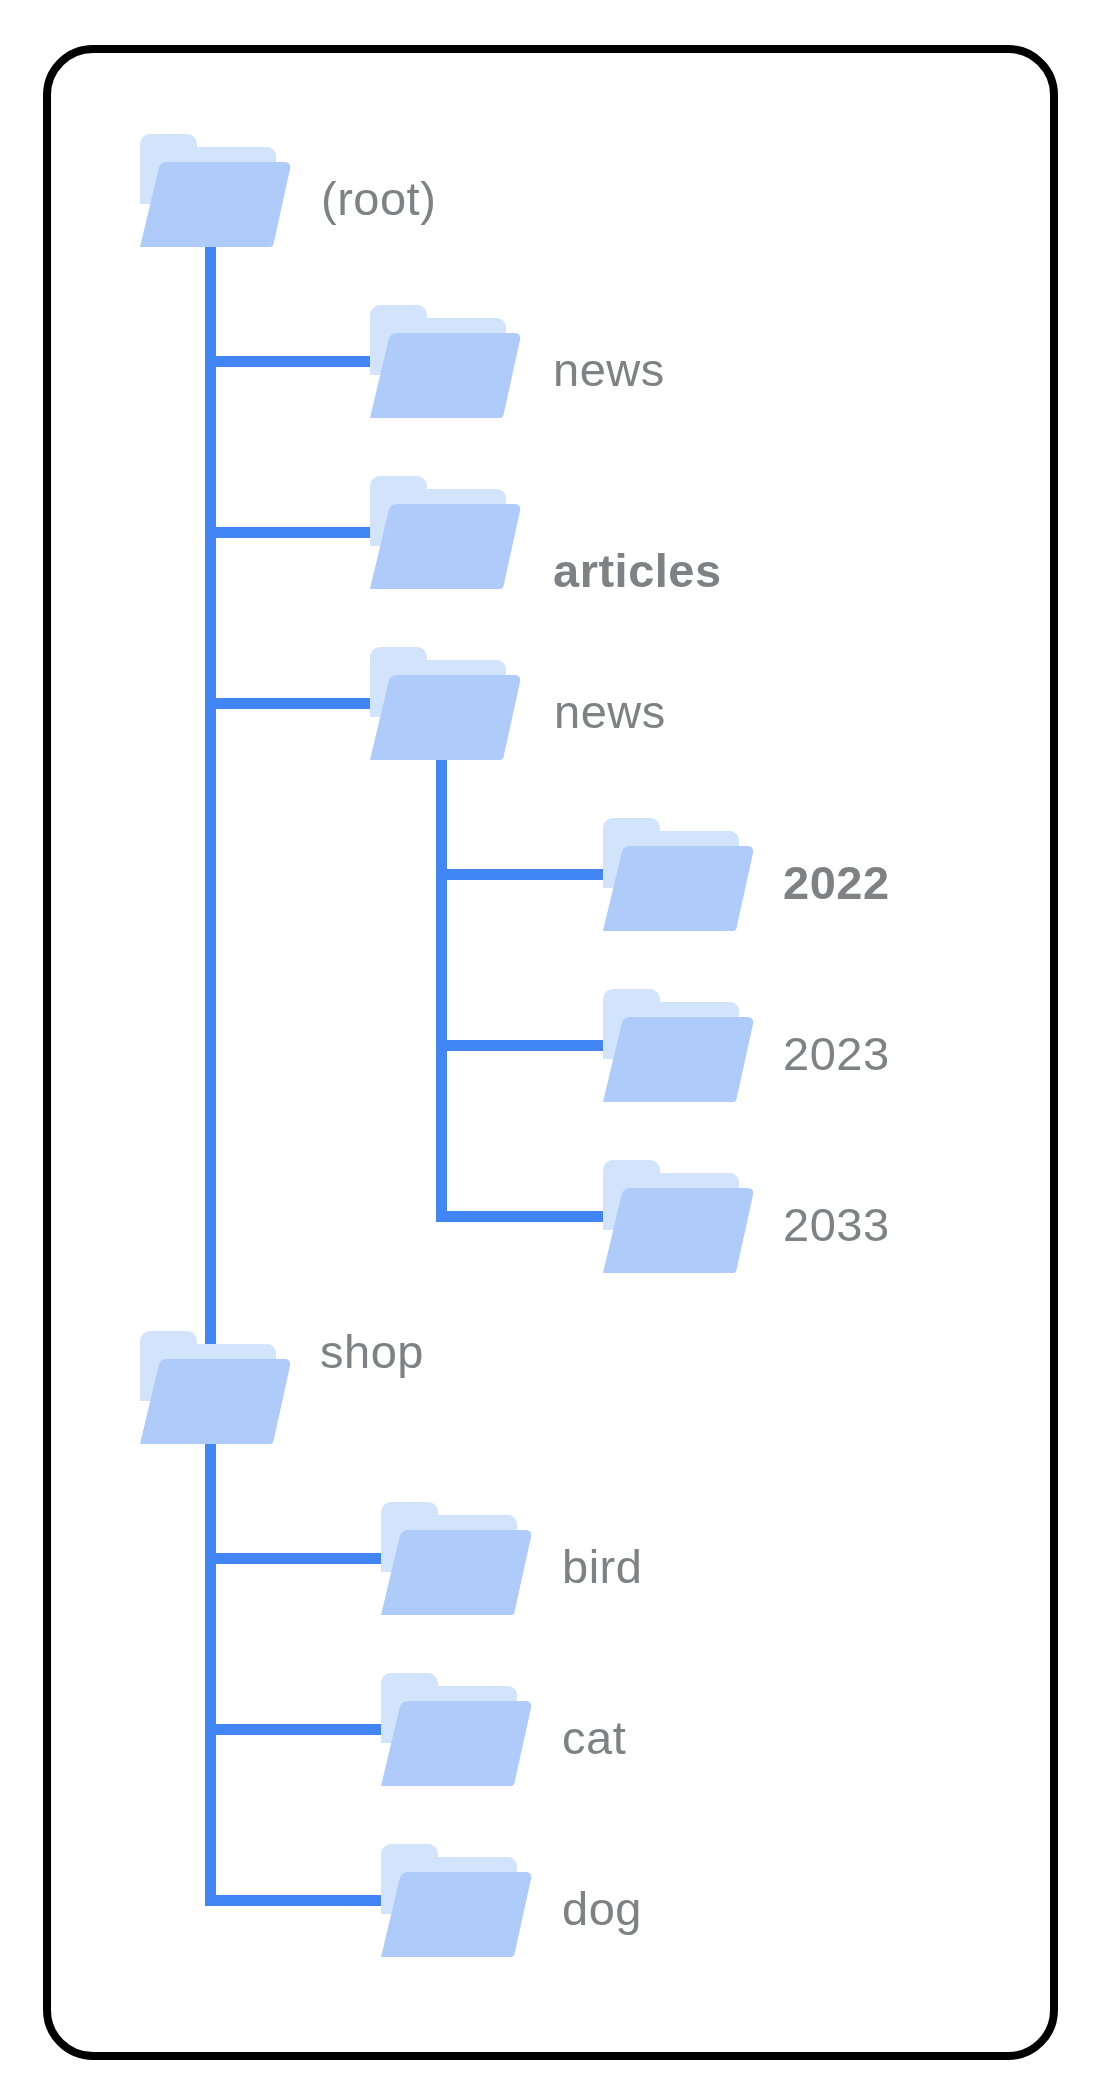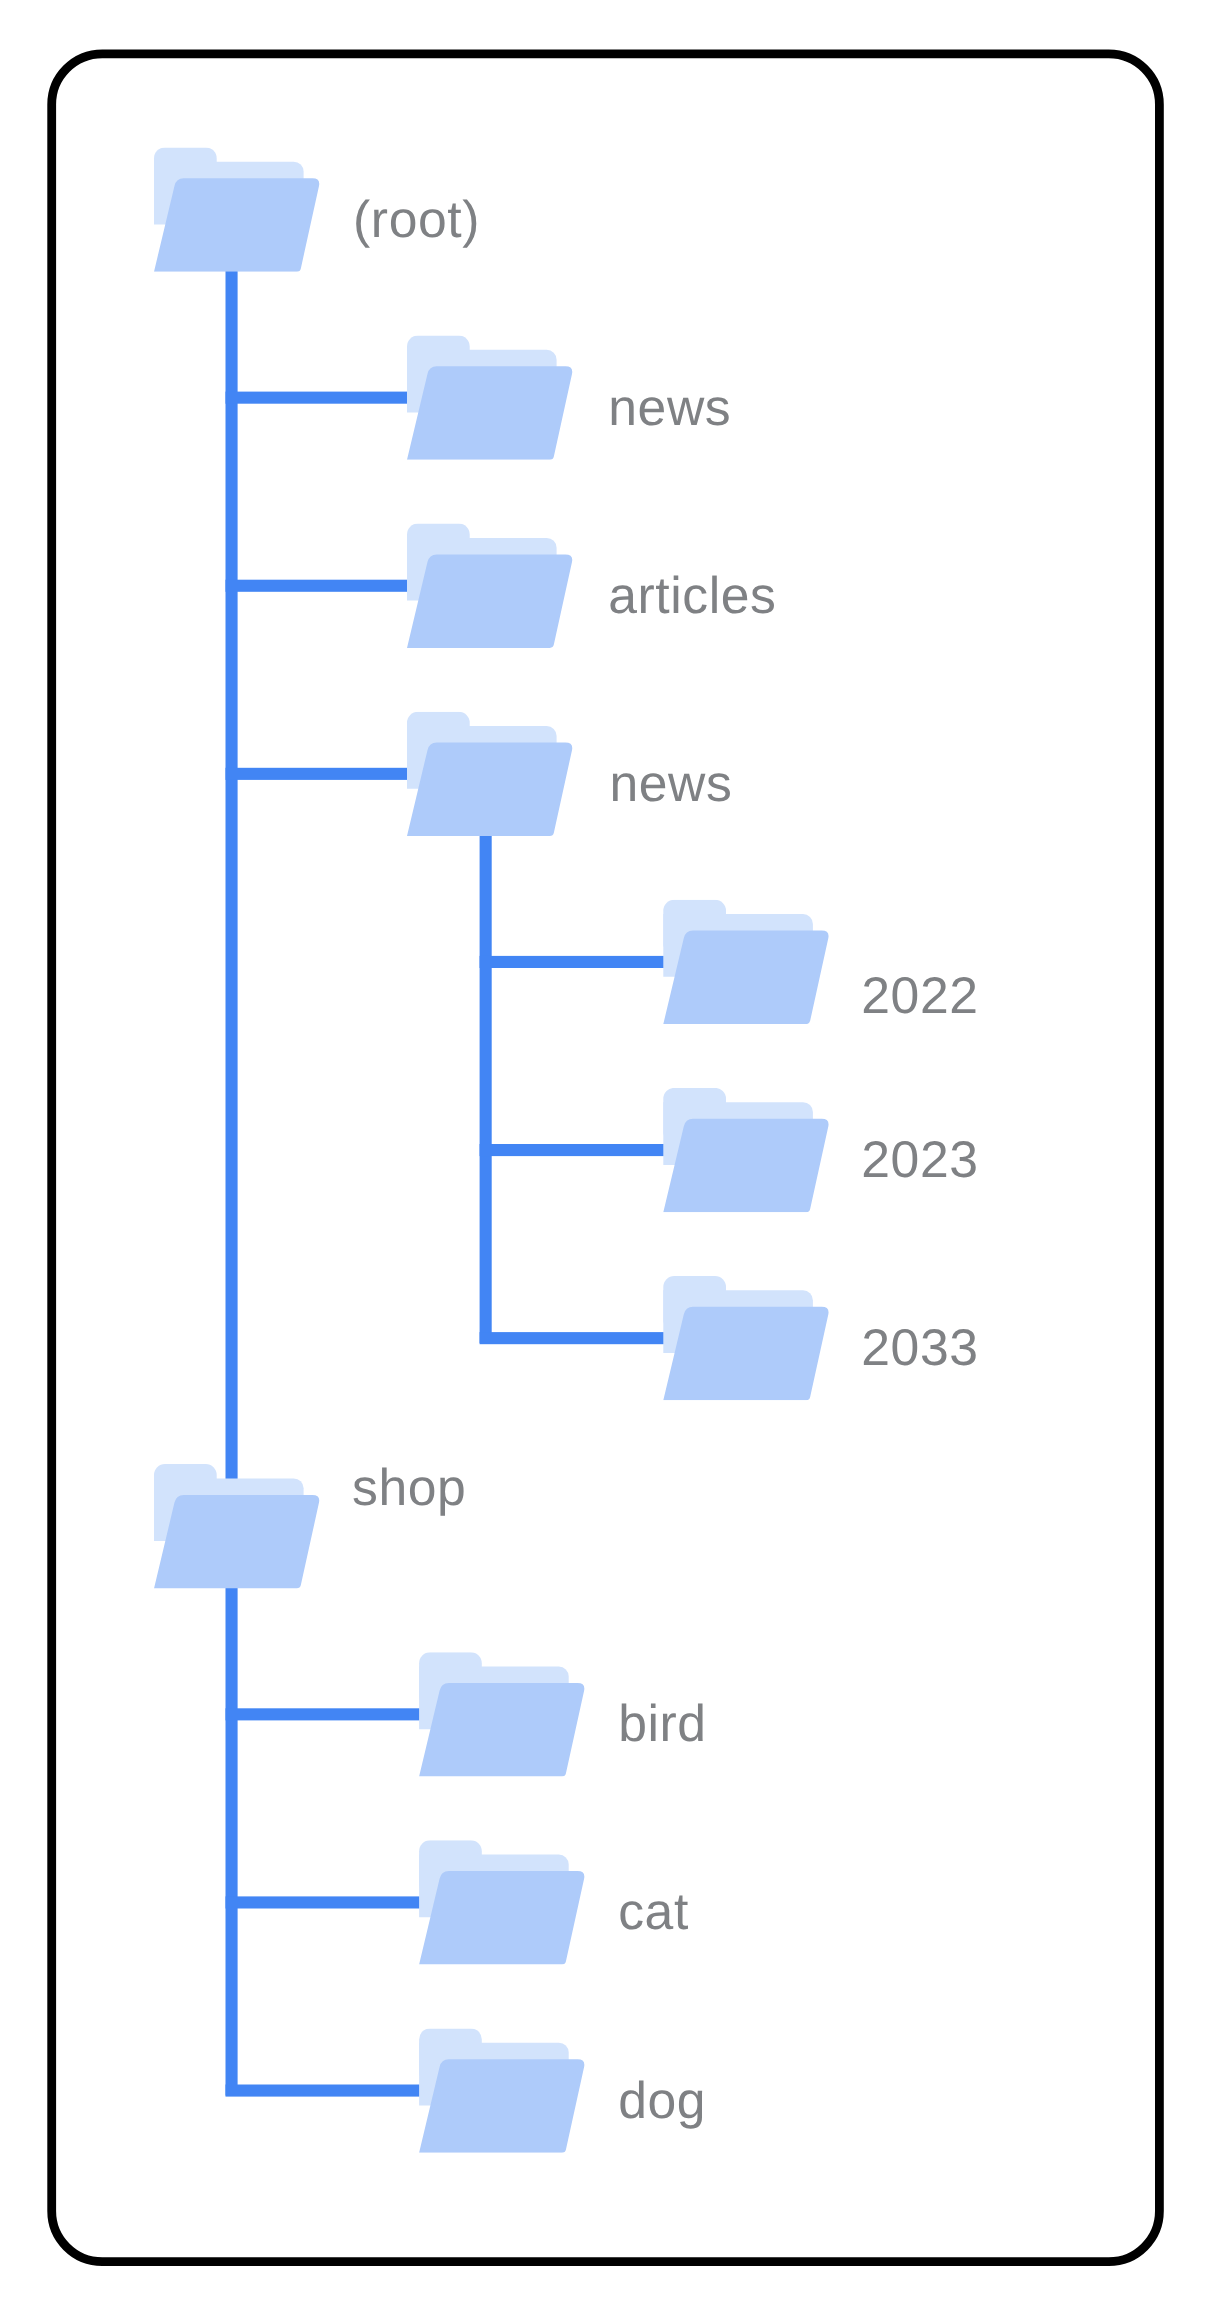--- a/index.html
+++ b/index.html
@@ -102,23 +102,23 @@
       </svg>
   </div>
   <div class="folder-node" style="left:380px;top:1844px;">
     <svg>
         <use href="#folder-sym"></use>
       </svg>
   </div>
 
   <div class="node-label" style="left:321px;top:171px;">(root)</div>
   <div class="node-label" style="left:553px;top:342px;">news</div>
-  <div class="node-label" style="left:553px;top:513px;">articles</div>
+  <div class="node-label" style="left:553px;top:543px;font-weight:bold;">articles</div>
   <div class="node-label" style="left:554px;top:684px;">news</div>
-  <div class="node-label" style="left:783px;top:877px;">2022</div>
+  <div class="node-label" style="left:783px;top:855px;font-weight:bold;">2022</div>
   <div class="node-label" style="left:783px;top:1026px;text-align:right;">2023</div>
   <div class="node-label" style="left:783px;top:1197px;">2033</div>
   <div class="node-label" style="left:320px;top:1324px;">shop</div>
   <div class="node-label" style="left:562px;top:1539px;text-align:center;">bird</div>
   <div class="node-label" style="left:562px;top:1710px;">cat</div>
   <div class="node-label" style="left:562px;top:1881px;">dog</div>
 
 </div>
 
 </body></html>

